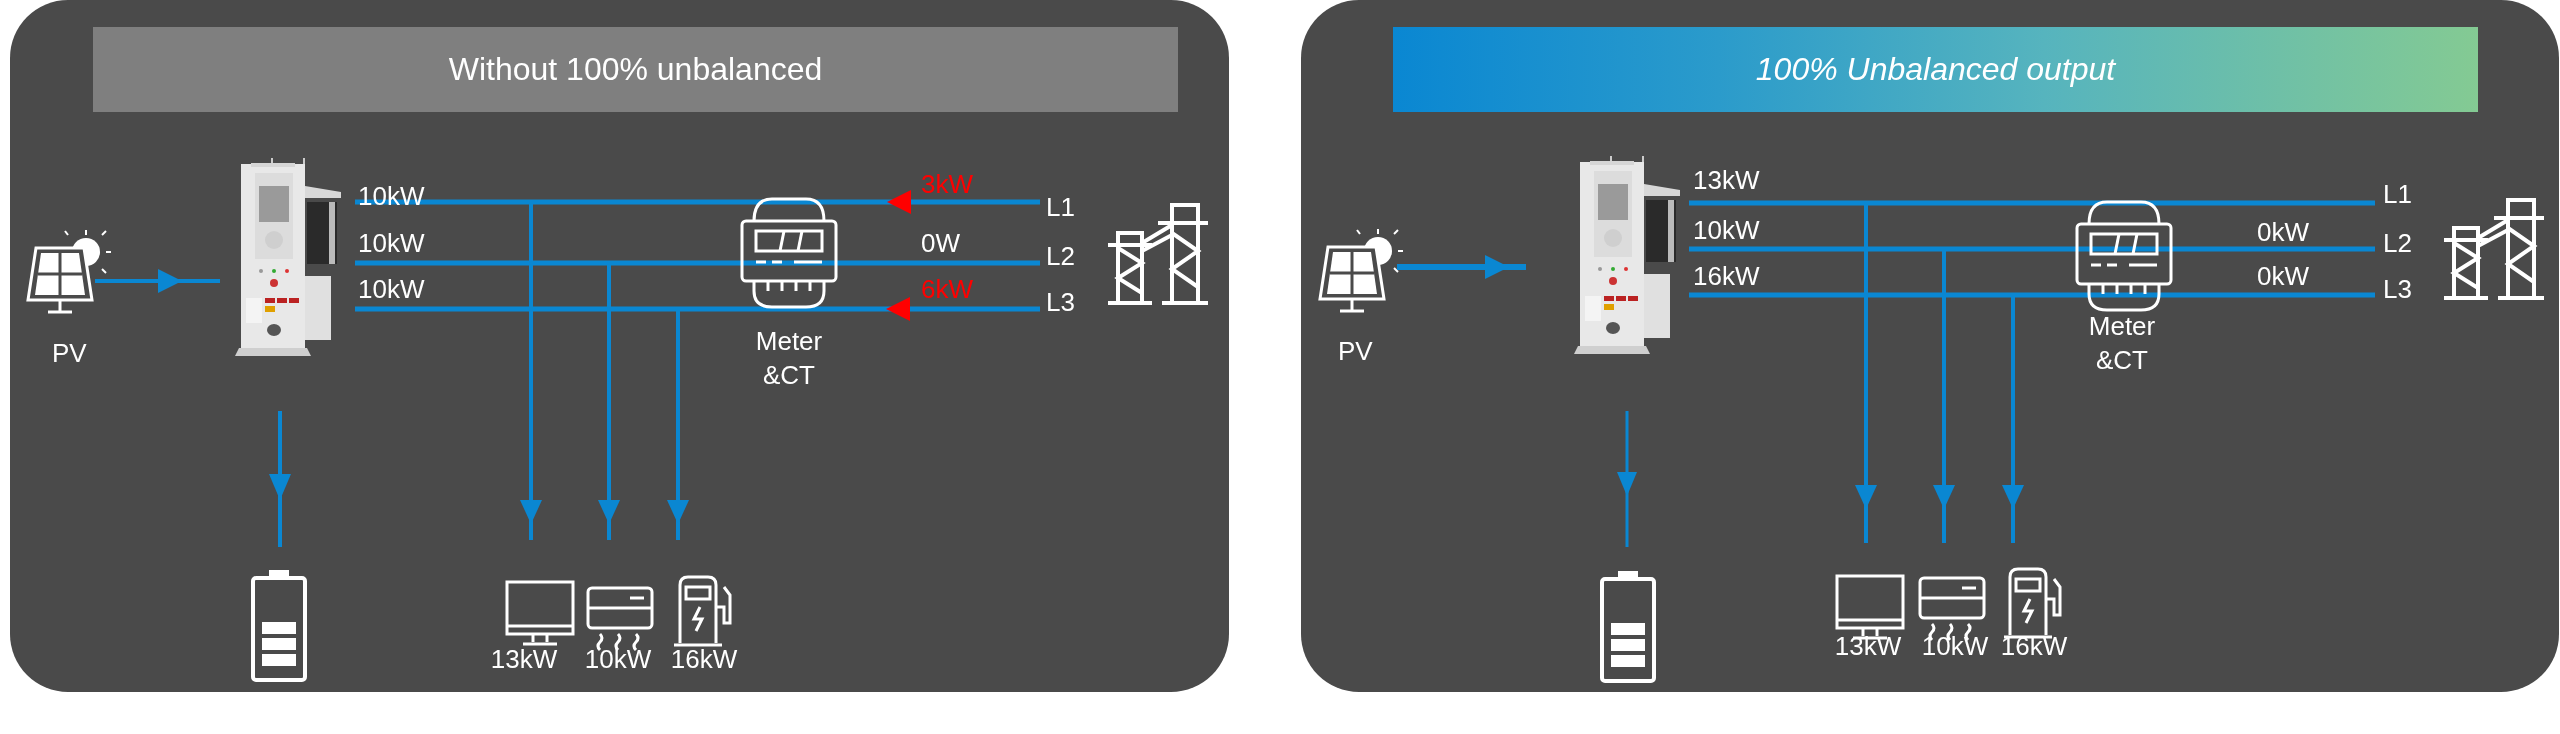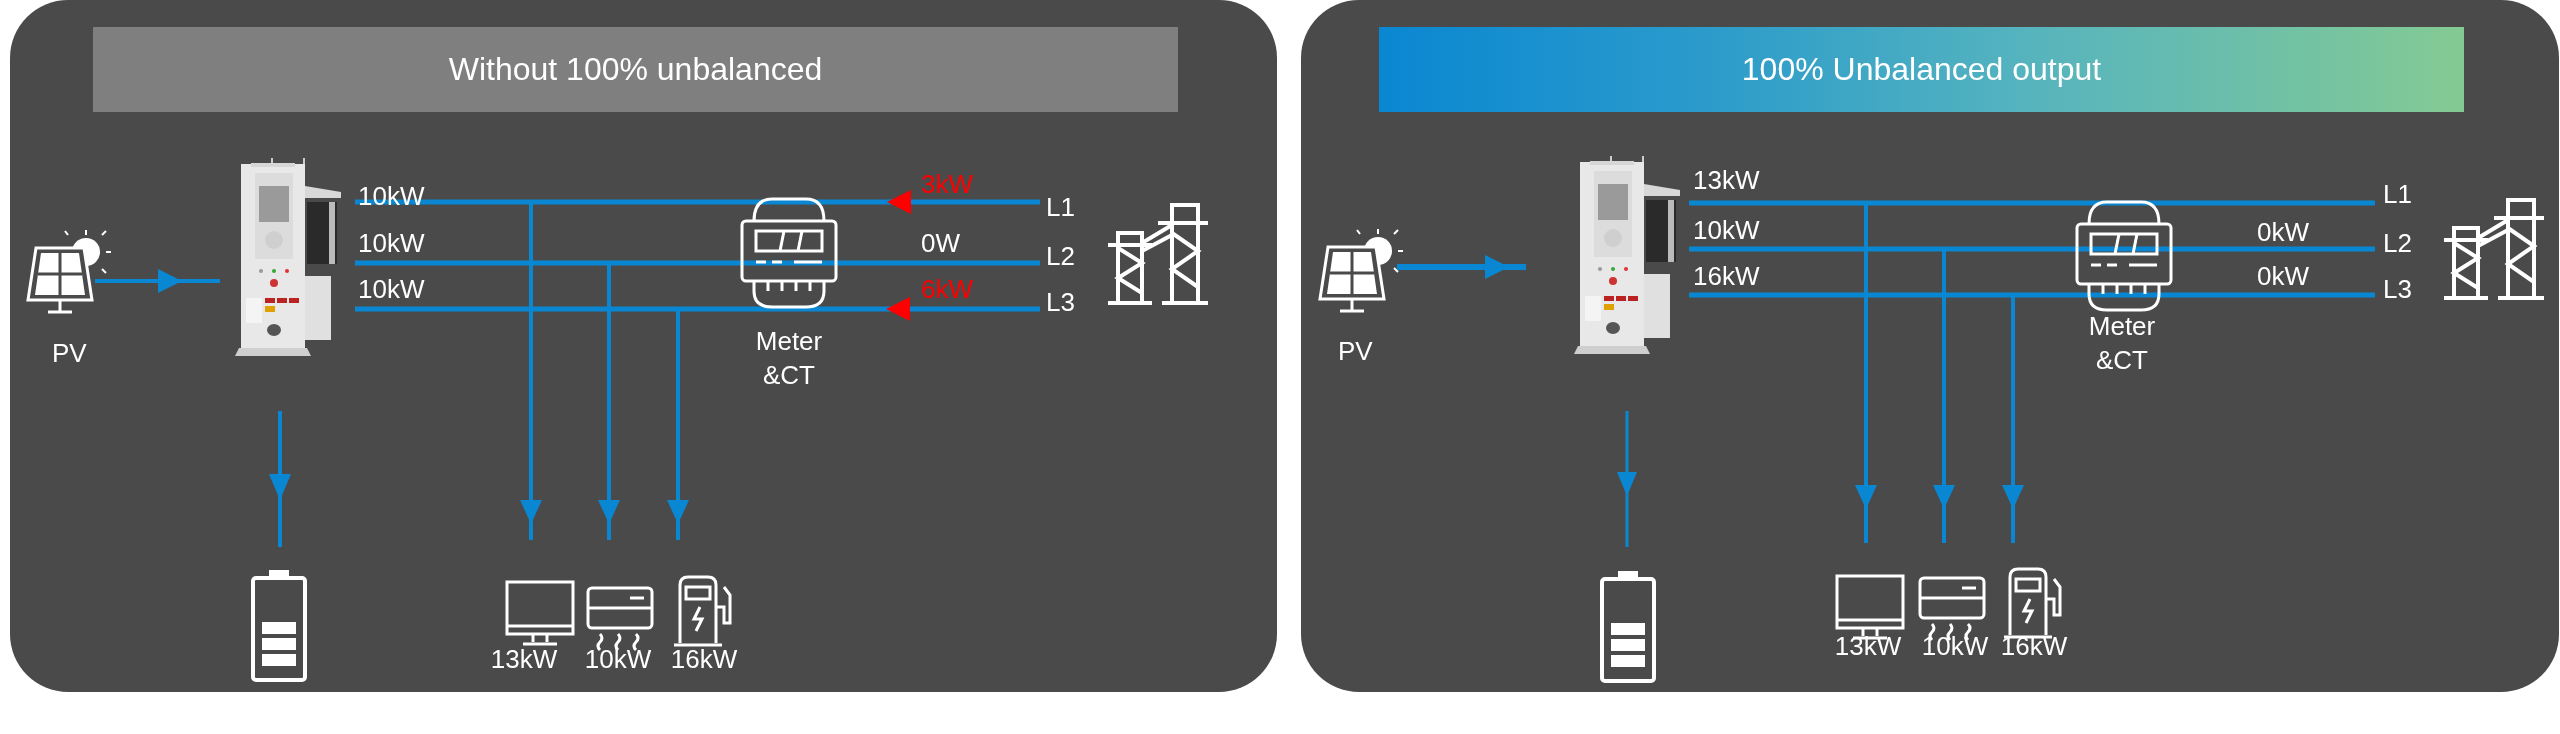--- a/index.html
+++ b/index.html
@@ -1,22 +1,22 @@
 <!DOCTYPE html>
 <html><head>
 <meta charset="utf-8">
 <style>
   html,body{margin:0;padding:0;background:#ffffff;}
   body{width:2560px;height:734px;position:relative;overflow:hidden;font-family:"Liberation Sans",sans-serif;}
   .panel{position:absolute;top:0;height:692px;background:#4a4a4a;border-radius:58px;}
-  #panel-left{left:10px;width:1219px;padding-left:48px;}
+  #panel-left{left:10px;width:1219px;}
   #panel-right{left:1301px;width:1258px;}
   .title-bar{position:absolute;top:27px;height:85px;display:flex;align-items:center;justify-content:center;color:#fff;font-size:32px;}
   #panel-left .title-bar{left:83px;width:1085px;background:#7f7f7f;}
-  #panel-right .title-bar{left:78px;width:1085px;background:linear-gradient(90deg,#0a87d2 0%,#2b9bcb 30%,#56b4be 60%,#84ca93 100%);}
+  #panel-right .title-bar{left:92px;width:1085px;background:linear-gradient(90deg,#0a87d2 0%,#2b9bcb 30%,#56b4be 60%,#84ca93 100%);font-style:italic;}
   svg.diagram{position:absolute;left:0;top:0;width:2560px;height:734px;}
   .lbl{font-family:"Liberation Sans",sans-serif;fill:#ffffff;font-size:26px;}
   .red{fill:#ff0000;}
 </style>
 </head>
 <body>
 
 <div class="panel" id="panel-left">
   <div class="title-bar">Without 100% unbalanced</div>
 </div>

